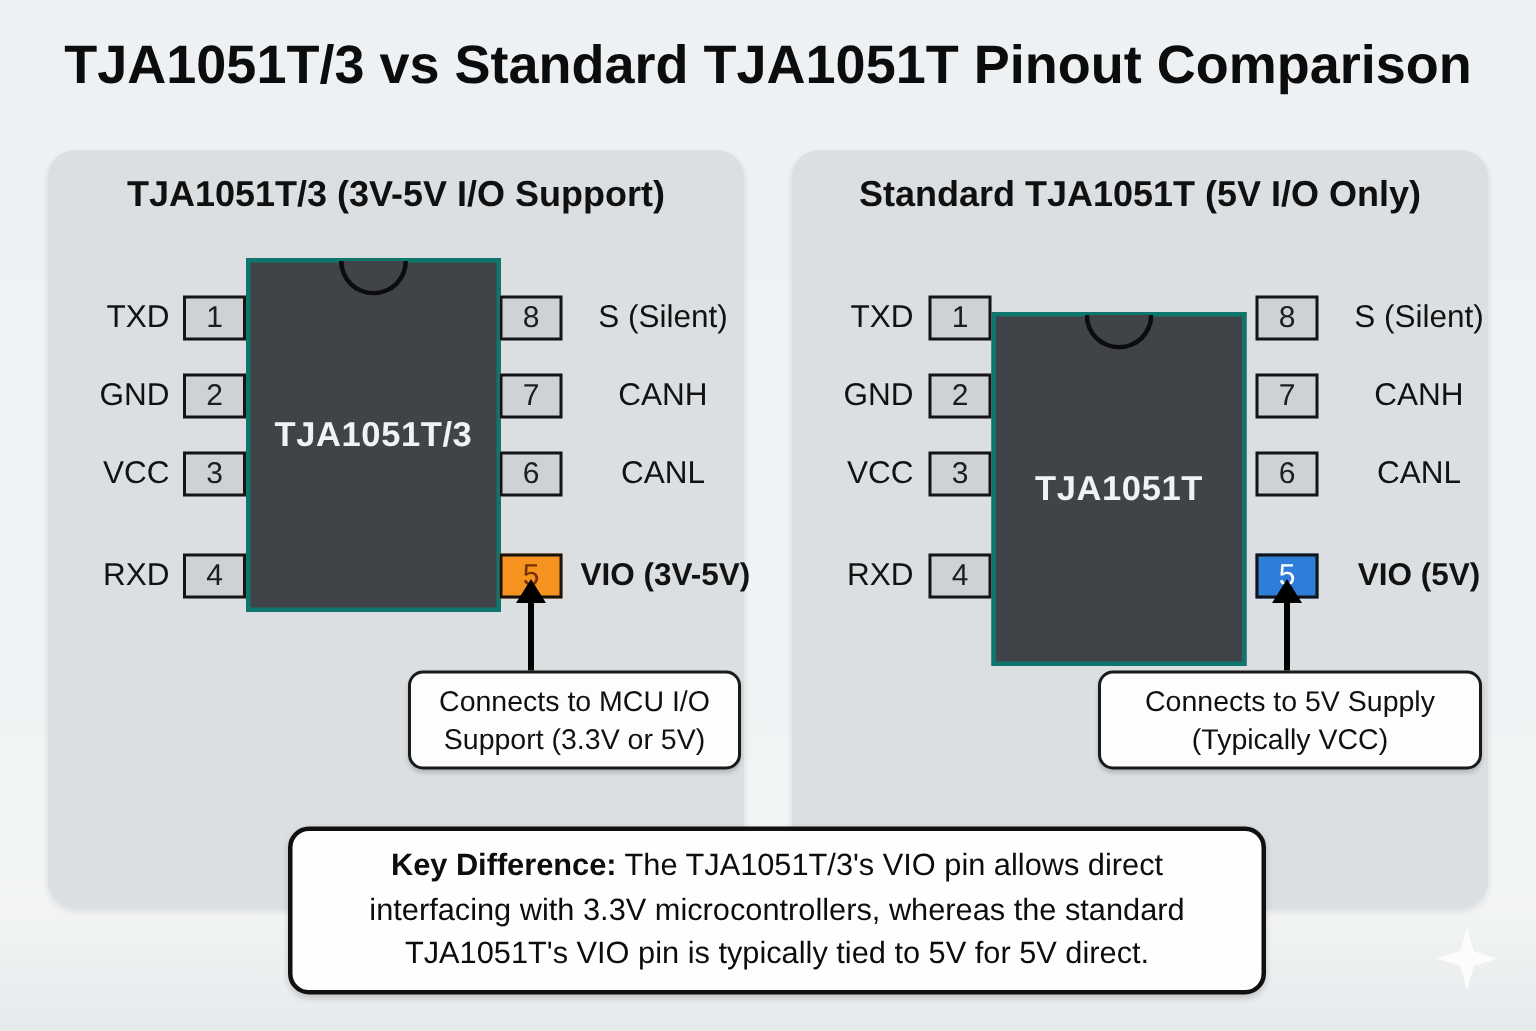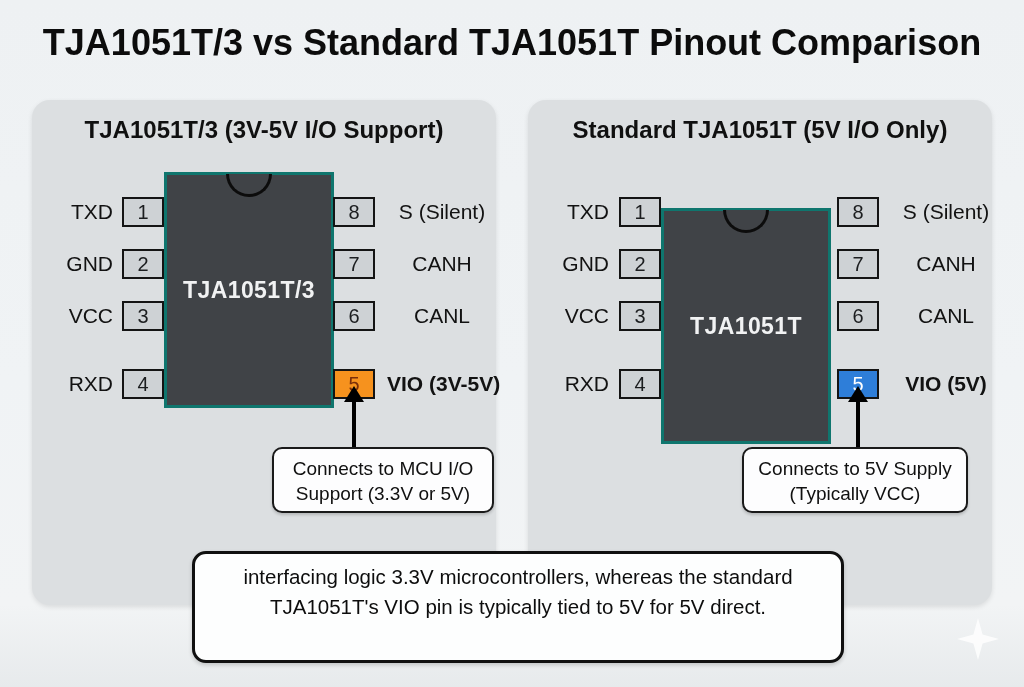--- a/index.html
+++ b/index.html
@@ -68,21 +68,21 @@
     border-bottom:16px solid #000;
   }
   .arrow-shaft { width:4px; height:45px; background:#000; margin:0 auto; }
   .callout {
     position:absolute; top:347px; height:66px;
     background:#fdfdfe; border:2px solid #1a1a1a; border-radius:10px;
     text-align:center; font-size:19px; line-height:25px; color:#101010;
     padding-top:7px; box-shadow:0 2px 3px rgba(0,0,0,0.18);
   }
   .panel--left  .callout { left:219px; width:222px;margin-left:21px; }
-  .panel--right .callout { left:214px; width:226px; }
+  .panel--right .callout { left:204px; width:256px; }
   .key-note {
     position:absolute; left:192px; top:551px; width:652px; height:112px;
     background:#fdfefe; border:3px solid #101010; border-radius:14px;
     text-align:center; font-size:20.5px; line-height:29.5px; color:#0d0d0d;
     padding-top:8px; box-shadow:0 2px 4px rgba(0,0,0,0.18);
   }
   .sparkle {
     position:absolute; left:957px; top:618px; width:42px; height:42px;
     background:#ffffff; opacity:0.8;
     clip-path:polygon(50% 0%, 61% 39%, 100% 50%, 61% 61%, 50% 100%, 39% 61%, 0% 50%, 39% 39%);
@@ -163,19 +163,20 @@
       <div class="arrow-shaft"></div>
     </div>
 
     <div class="callout">
       <div>Connects to 5V Supply</div>
       <div>(Typically VCC)</div>
     </div>
   </section>
 
   <div class="key-note">
-    <div>interfacing logic 3.3V microcontrollers, whereas the standard</div>
+    <div><strong>Key Difference:</strong><span> The TJA1051T/3's VIO pin allows direct</span></div>
+    <div>interfacing with 3.3V microcontrollers, whereas the standard</div>
     <div>TJA1051T's VIO pin is typically tied to 5V for 5V direct.</div>
   </div>
 
   <div class="sparkle"></div>
 
 </div>
 
 </body></html>

